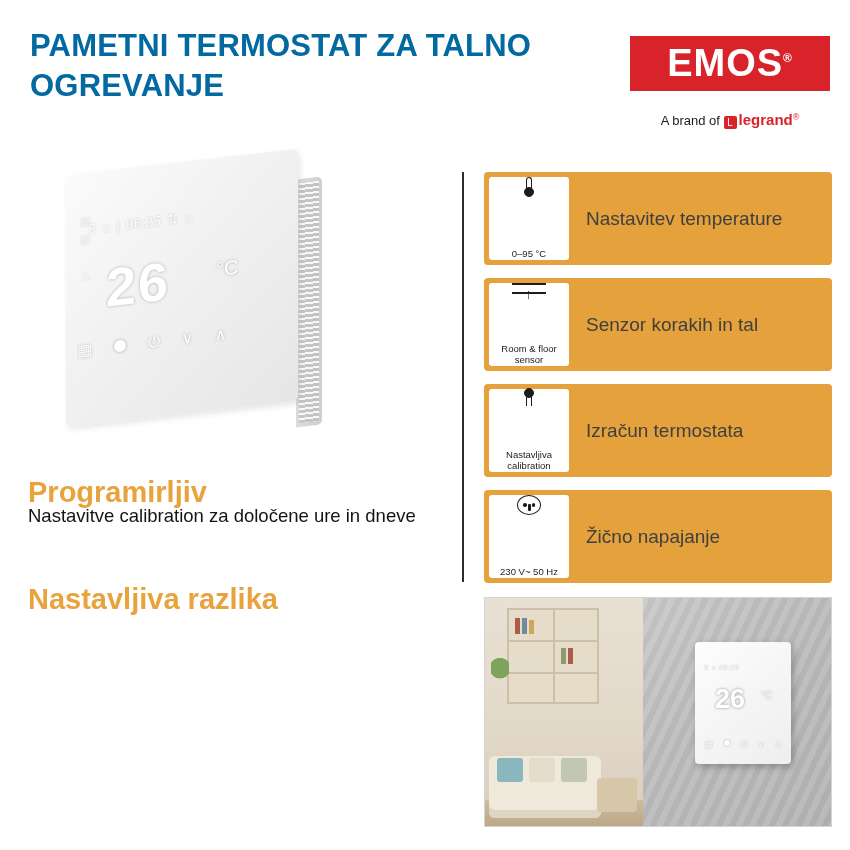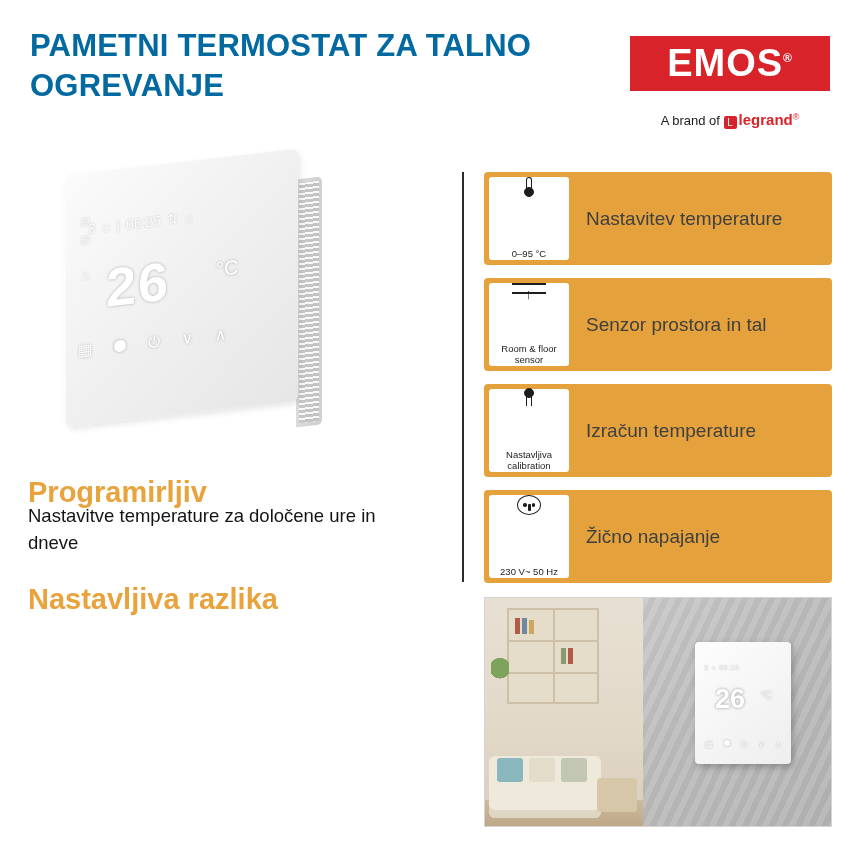--- a/index.html
+++ b/index.html
@@ -468,21 +468,21 @@
         <span>▦</span>
         <span class="dot"></span>
         <span>⏻</span>
         <span>∨</span>
         <span>∧</span>
       </div>
     </div>
   </div>
 
   <div class="h-orange" id="prog-title">Programirljiv</div>
-  <div class="body-text" id="prog-text">Nastavitve temperature za določene ure in dneve</div>
+  <div class="body-text" id="prog-text">Nastavitve calibration za določene ure in dneve</div>
 
   <div class="h-orange" id="nast-title">Nastavljiva razlika</div>
 
   <div class="v-divider"></div>
 
   <div class="features">
 
     <div class="feature">
       <div class="feature-icon">
         <div class="thermo-glyph">
@@ -496,32 +496,32 @@
 
     <div class="feature">
       <div class="feature-icon">
         <div class="arrows-glyph">
           <div class="bar t"></div>
           <div class="up">↑</div>
           <div class="bar b"></div>
         </div>
         <div class="cap">Room &amp; floor sensor</div>
       </div>
-      <div class="feature-label">Senzor prostora in tal</div>
+      <div class="feature-label">Senzor korakih in tal</div>
     </div>
 
     <div class="feature">
       <div class="feature-icon">
         <div class="thermo-glyph">
           <div class="tube"></div>
             <div class="bulb"></div>
         </div>
         <div class="cap">Nastavljiva calibration</div>
       </div>
-      <div class="feature-label">Izračun temperature</div>
+      <div class="feature-label">Izračun termostata</div>
     </div>
 
     <div class="feature">
       <div class="feature-icon">
         <div class="plug-glyph">
           <div class="p1"></div>
             <div class="p2"></div>
             <div class="slot"></div>
         </div>
         <div class="cap">230 V~ 50 Hz</div>

